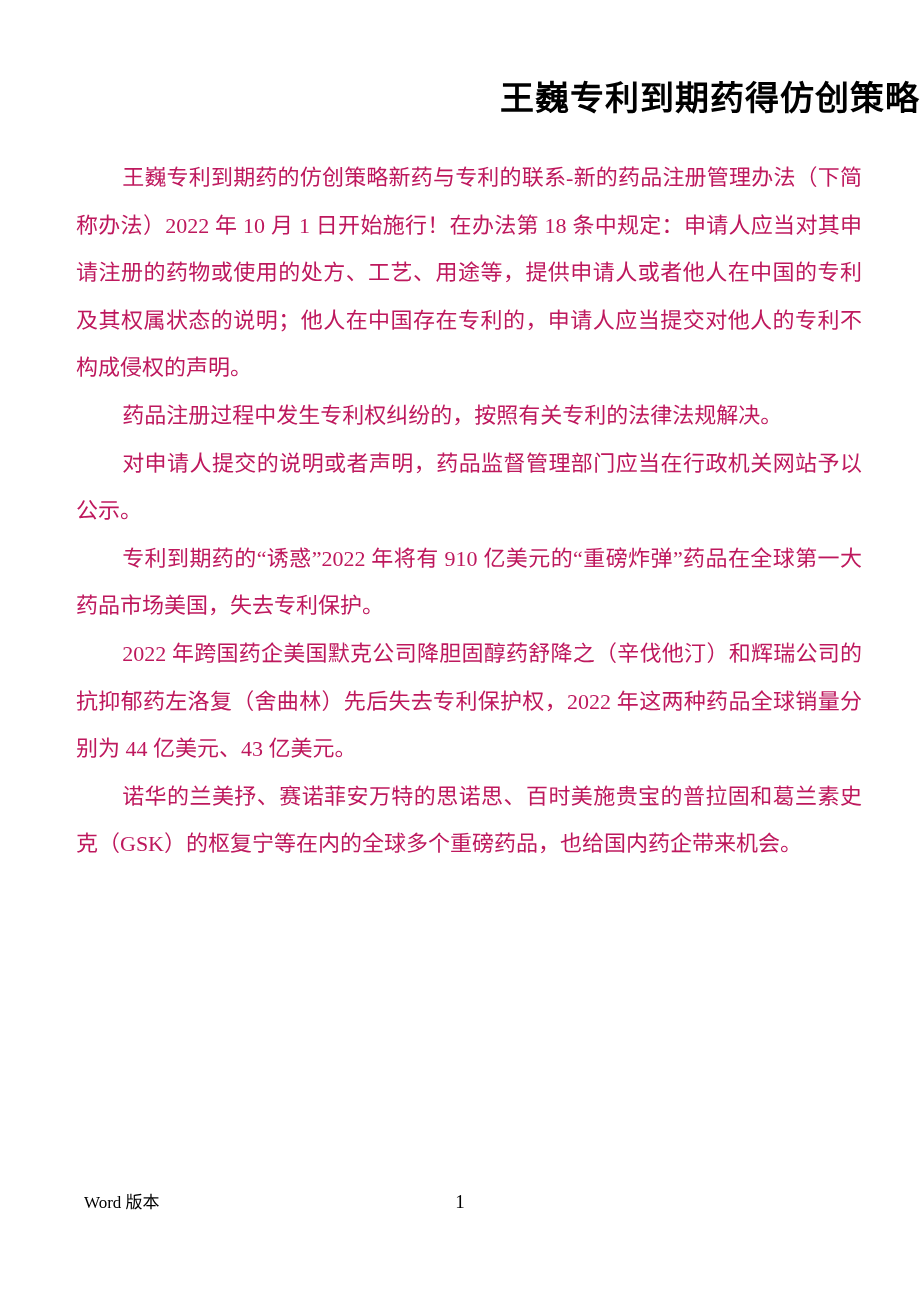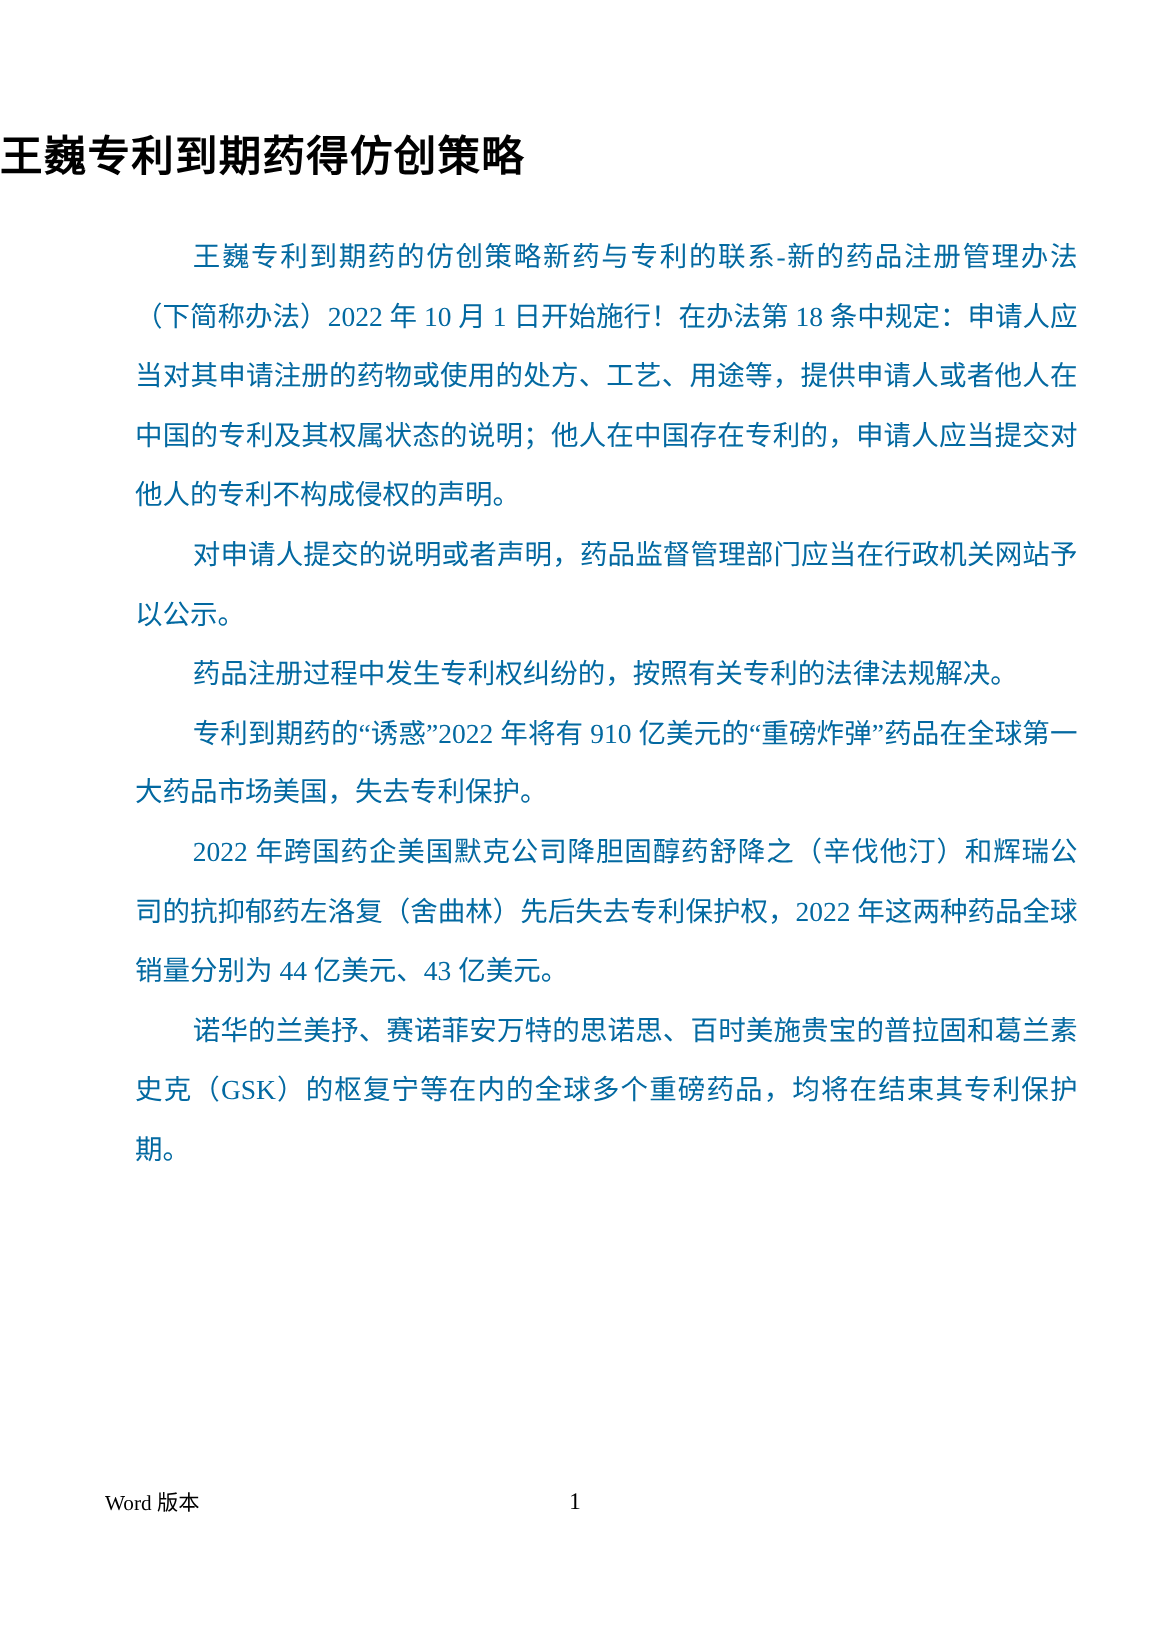--- a/index.html
+++ b/index.html
@@ -14,35 +14,35 @@
     width: 920px;
     height: 1302px;
     margin: 0 auto;
     background: #ffffff;
     color: #000000;
     font-family: "Liberation Serif", "DejaVu Serif", serif;
     overflow: hidden;
   }
 
   .doc-title {
-    padding-top: 104px;
-    text-align: left;
+    padding-top: 76px;
+    text-align: right;
     font-size: 34px;
     line-height: 46px;
     font-weight: 700;
     letter-spacing: 1px;
     color: #000000;
   }
 
   .doc-content {
-    margin: 32px 58px 0 108px;
+    margin: 32px 58px 0 76px;
     font-size: 22px;
     line-height: 47.6px;
     text-align: justify;
-    color: #0369a1;
+    color: #be185d;
   }
 
   .doc-content p {
     text-indent: 2.1em;
     margin: 0;
     word-break: normal;
     overflow-wrap: break-word;
   }
 
   .doc-footer-left {
@@ -67,24 +67,24 @@
 </style>
 </head>
 <body>
 
 <div class="page">
 
   <h1 class="doc-title">王巍专利到期药得仿创策略</h1>
 
   <div class="doc-content">
     <p>王巍专利到期药的仿创策略新药与专利的联系-新的药品注册管理办法（下简称办法）2022 年 10 月 1 日开始施行！在办法第 18 条中规定：申请人应当对其申请注册的药物或使用的处方、工艺、用途等，提供申请人或者他人在中国的专利及其权属状态的说明；他人在中国存在专利的，申请人应当提交对他人的专利不构成侵权的声明。</p>
+    <p>药品注册过程中发生专利权纠纷的，按照有关专利的法律法规解决。</p>
     <p>对申请人提交的说明或者声明，药品监督管理部门应当在行政机关网站予以公示。</p>
-    <p>药品注册过程中发生专利权纠纷的，按照有关专利的法律法规解决。</p>
     <p>专利到期药的“诱惑”2022 年将有 910 亿美元的“重磅炸弹”药品在全球第一大药品市场美国，失去专利保护。</p>
     <p>2022 年跨国药企美国默克公司降胆固醇药舒降之（辛伐他汀）和辉瑞公司的抗抑郁药左洛复（舍曲林）先后失去专利保护权，2022 年这两种药品全球销量分别为 44 亿美元、43 亿美元。</p>
-    <p>诺华的兰美抒、赛诺菲安万特的思诺思、百时美施贵宝的普拉固和葛兰素史克（GSK）的枢复宁等在内的全球多个重磅药品，均将在结束其专利保护期。</p>
+    <p>诺华的兰美抒、赛诺菲安万特的思诺思、百时美施贵宝的普拉固和葛兰素史克（GSK）的枢复宁等在内的全球多个重磅药品，也给国内药企带来机会。</p>
   </div>
 
   <div class="doc-footer-left">Word 版本</div>
 
   <div class="doc-footer-page">1</div>
 
 </div>
 
 </body></html>

